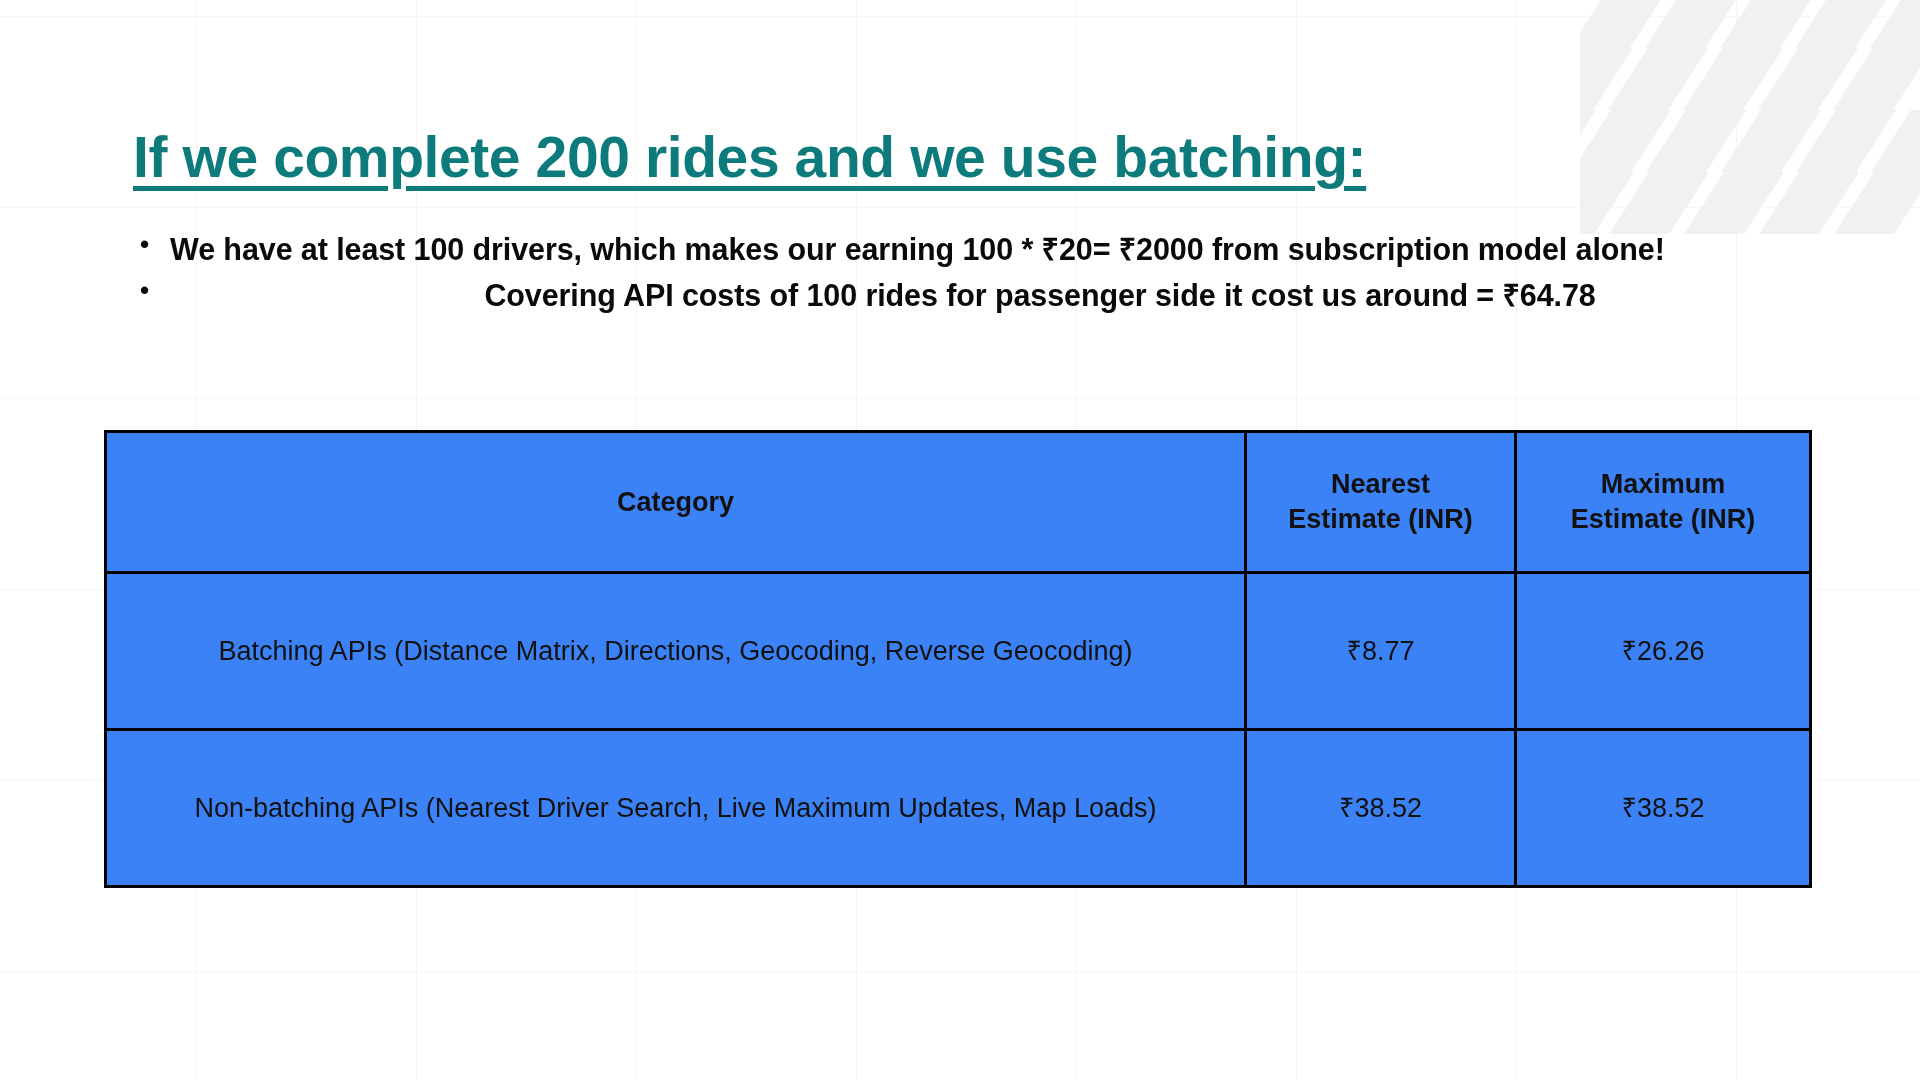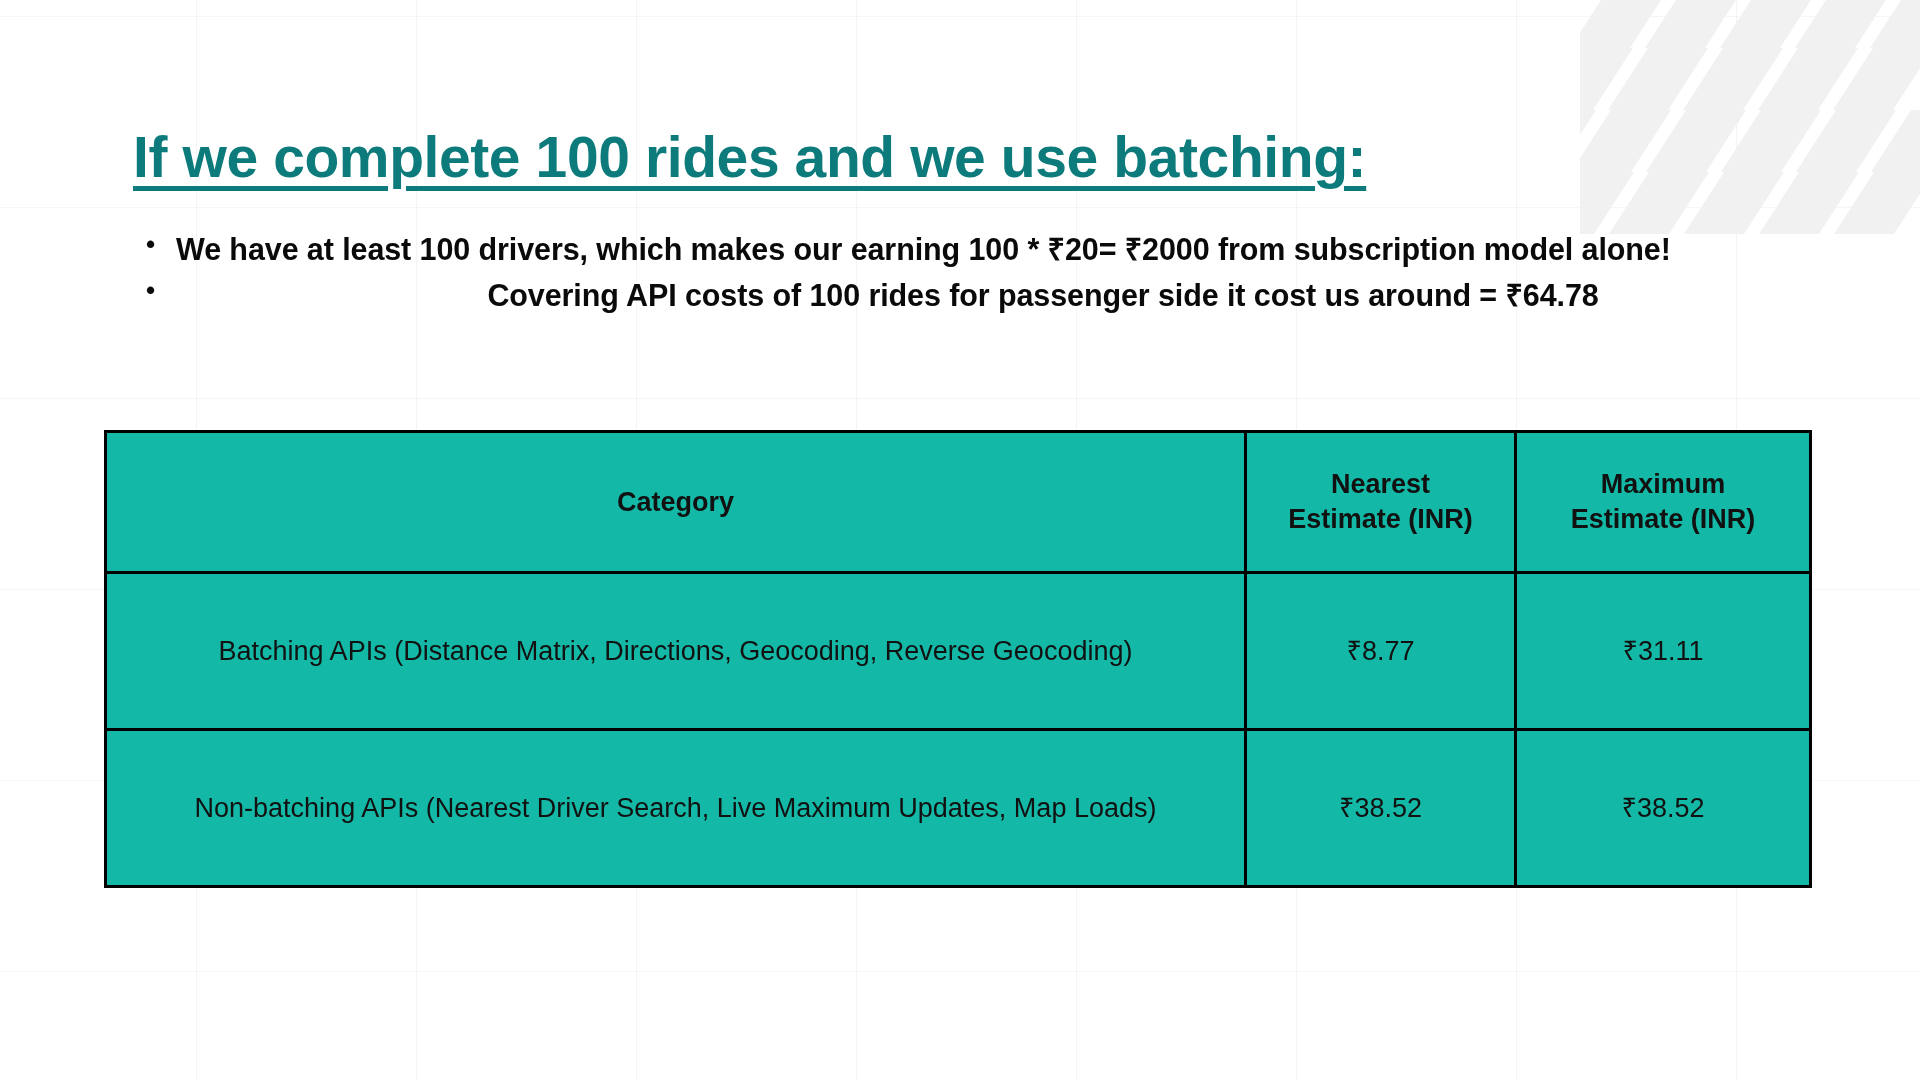--- a/index.html
+++ b/index.html
@@ -76,21 +76,21 @@
   }
 
   .bullets li {
     position: relative;
     font-size: 30.5px;
     font-weight: 700;
     color: #0a0a0a;
     line-height: 1.44;
     text-align: justify;
     letter-spacing: -0.1px;
-    margin: 0 0 2px 6px;
+    margin: 0 0 2px 0;
   }
 
   .bullets li.no-justify { text-align: center; }
 
   .bullets li::before {
     content: "\2022";
     position: absolute;
     left: -30px;
     top: -2px;
     font-size: 26px;
@@ -98,21 +98,21 @@
   }
 
   
   .cost-table {
     position: absolute;
     left: 104px;
     top: 430px;
     width: 1705px;
     border-collapse: collapse;
     table-layout: fixed;
-    background: #14b8a6;
+    background: #3b82f6;
   }
 
   .cost-table th,
   .cost-table td {
     border: 3px solid #000000;
     text-align: center;
     vertical-align: middle;
     color: #111111;
     padding: 6px 10px;
   }
@@ -168,21 +168,21 @@
       <polygon points="-6,186 54,186 14,248 -46,248"></polygon>
       <polygon points="69,186 129,186 89,248 29,248"></polygon>
       <polygon points="144,186 204,186 164,248 104,248"></polygon>
       <polygon points="219,186 279,186 239,248 179,248"></polygon>
       <polygon points="294,186 354,186 314,248 254,248"></polygon>
     </g>
   </svg>
 
   <div class="content">
 
-    <h1 class="slide-title">If we complete 100 rides and we use batching:</h1>
+    <h1 class="slide-title">If we complete 200 rides and we use batching:</h1>
 
     <ul class="bullets">
       <li>We have at least 100 drivers, which makes our earning 100 * ₹20= ₹2000 from subscription model alone!</li>
       <li class="no-justify">Covering API costs of 100 rides for passenger side it cost us around = ₹64.78</li>
     </ul>
 
     <table class="cost-table">
       <colgroup>
         <col class="col-category">
         <col class="col-min">
@@ -198,21 +198,21 @@
           <th>
             <span>Maximum</span><br>
             <span>Estimate (INR)</span>
           </th>
         </tr>
       </thead>
       <tbody>
         <tr class="row-tall">
           <td>Batching APIs (Distance Matrix, Directions, Geocoding, Reverse Geocoding)</td>
           <td>₹8.77</td>
-          <td>₹31.11</td>
+          <td>₹26.26</td>
         </tr>
         <tr class="row-tall">
           <td>Non-batching APIs (Nearest Driver Search, Live Maximum Updates, Map Loads)</td>
           <td>₹38.52</td>
           <td>₹38.52</td>
         </tr>
       </tbody>
     </table>
 
   </div>

